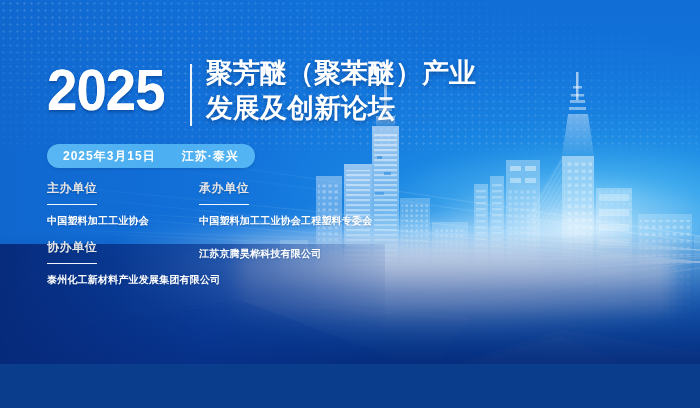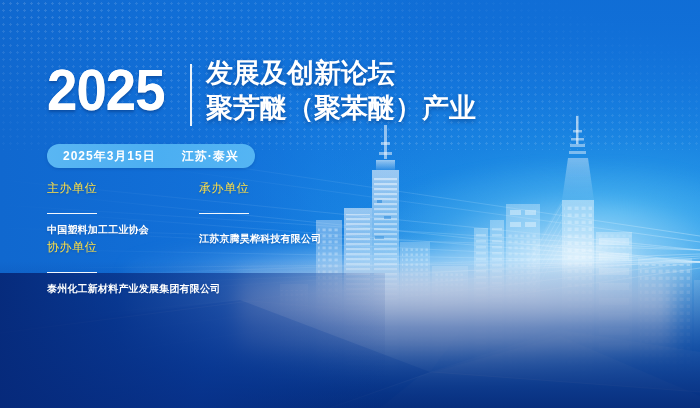--- a/index.html
+++ b/index.html
@@ -4,21 +4,21 @@
 <style>
   html, body {
     margin: 0; padding: 0;
     background: #0a3e8c;
   }
   body {
     font-family: "Liberation Sans", "DejaVu Sans", sans-serif;
   }
   #poster {
     position: relative;
-    width: 700px; height: 408px;
+    width: 700px; height: 364px;
     overflow: hidden;
     background: #1273d8;
   }
 
   
   .bg-base {
     position: absolute; inset: 0;
     background:
       radial-gradient(130% 95% at 88% 52%, #39b4f2 0%, #1e8fe6 22%, #1577dd 42%, #0f62cf 62%, #0b4cb5 80%, #093f9e 100%);
   }
@@ -135,23 +135,23 @@
     font-weight: 700;
     letter-spacing: 1px;
     white-space: nowrap;
     box-shadow: 0 1px 3px rgba(6,50,120,0.25);
   }
   .datepill .sep { display: inline-block; width: 26px; }
 
   .orgs { position: absolute; left: 47px; top: 178px; width: 420px; }
   .org-block { position: absolute; }
   .org-label {
-    font-size: 12px; font-weight: 400; color: #fde047;
+    font-size: 12px; font-weight: 700; color: #e5e5e5;
     letter-spacing: 0.6px;
-    padding-bottom: 16px;
+    padding-bottom: 7px;
     display: inline-block;
     border-bottom: 1.6px solid rgba(255,255,255,0.95);
     text-shadow: 0 1px 2px rgba(4,45,110,0.35);
   }
   .org-name {
     margin-top: 7px;
     font-size: 10px; font-weight: 700; color: #ffffff;
     line-height: 17px;
     letter-spacing: 0.2px;
     text-shadow: 0 1px 2px rgba(4,45,110,0.3);
@@ -348,40 +348,41 @@
 
   <div class="bg-bottomdark"></div>
   <div class="bg-bottomdark2"></div>
 
   <div class="content">
 
     <div class="titleblock">
       <div class="year">2025</div>
       <div class="divider"></div>
       <div class="maintitle">
+        <div>聚芳醚（聚苯醚）产业</div>
         <div>发展及创新论坛</div>
-        <div>聚芳醚（聚苯醚）产业</div>
       </div>
     </div>
 
     <div class="datepill">
       <span>2025年3月15日</span>
       <span class="sep"></span>
       <span>江苏·泰兴</span>
     </div>
 
     <div class="orgs">
 
       <div class="org-block" style="left:0px; top:0px;">
         <div class="org-label">主办单位</div>
         <div class="org-name">中国塑料加工工业协会</div>
       </div>
 
       <div class="org-block" style="left:152px; top:0px;">
         <div class="org-label">承办单位</div>
+        <div class="org-name">中国塑料加工工业协会工程塑料专委会</div>
         <div class="org-name" style="margin-top:16px;">江苏京腾昊桦科技有限公司</div>
       </div>
 
       <div class="org-block" style="left:0px; top:59px;">
         <div class="org-label">协办单位</div>
         <div class="org-name">泰州化工新材料产业发展集团有限公司</div>
       </div>
 
     </div>
   </div>

